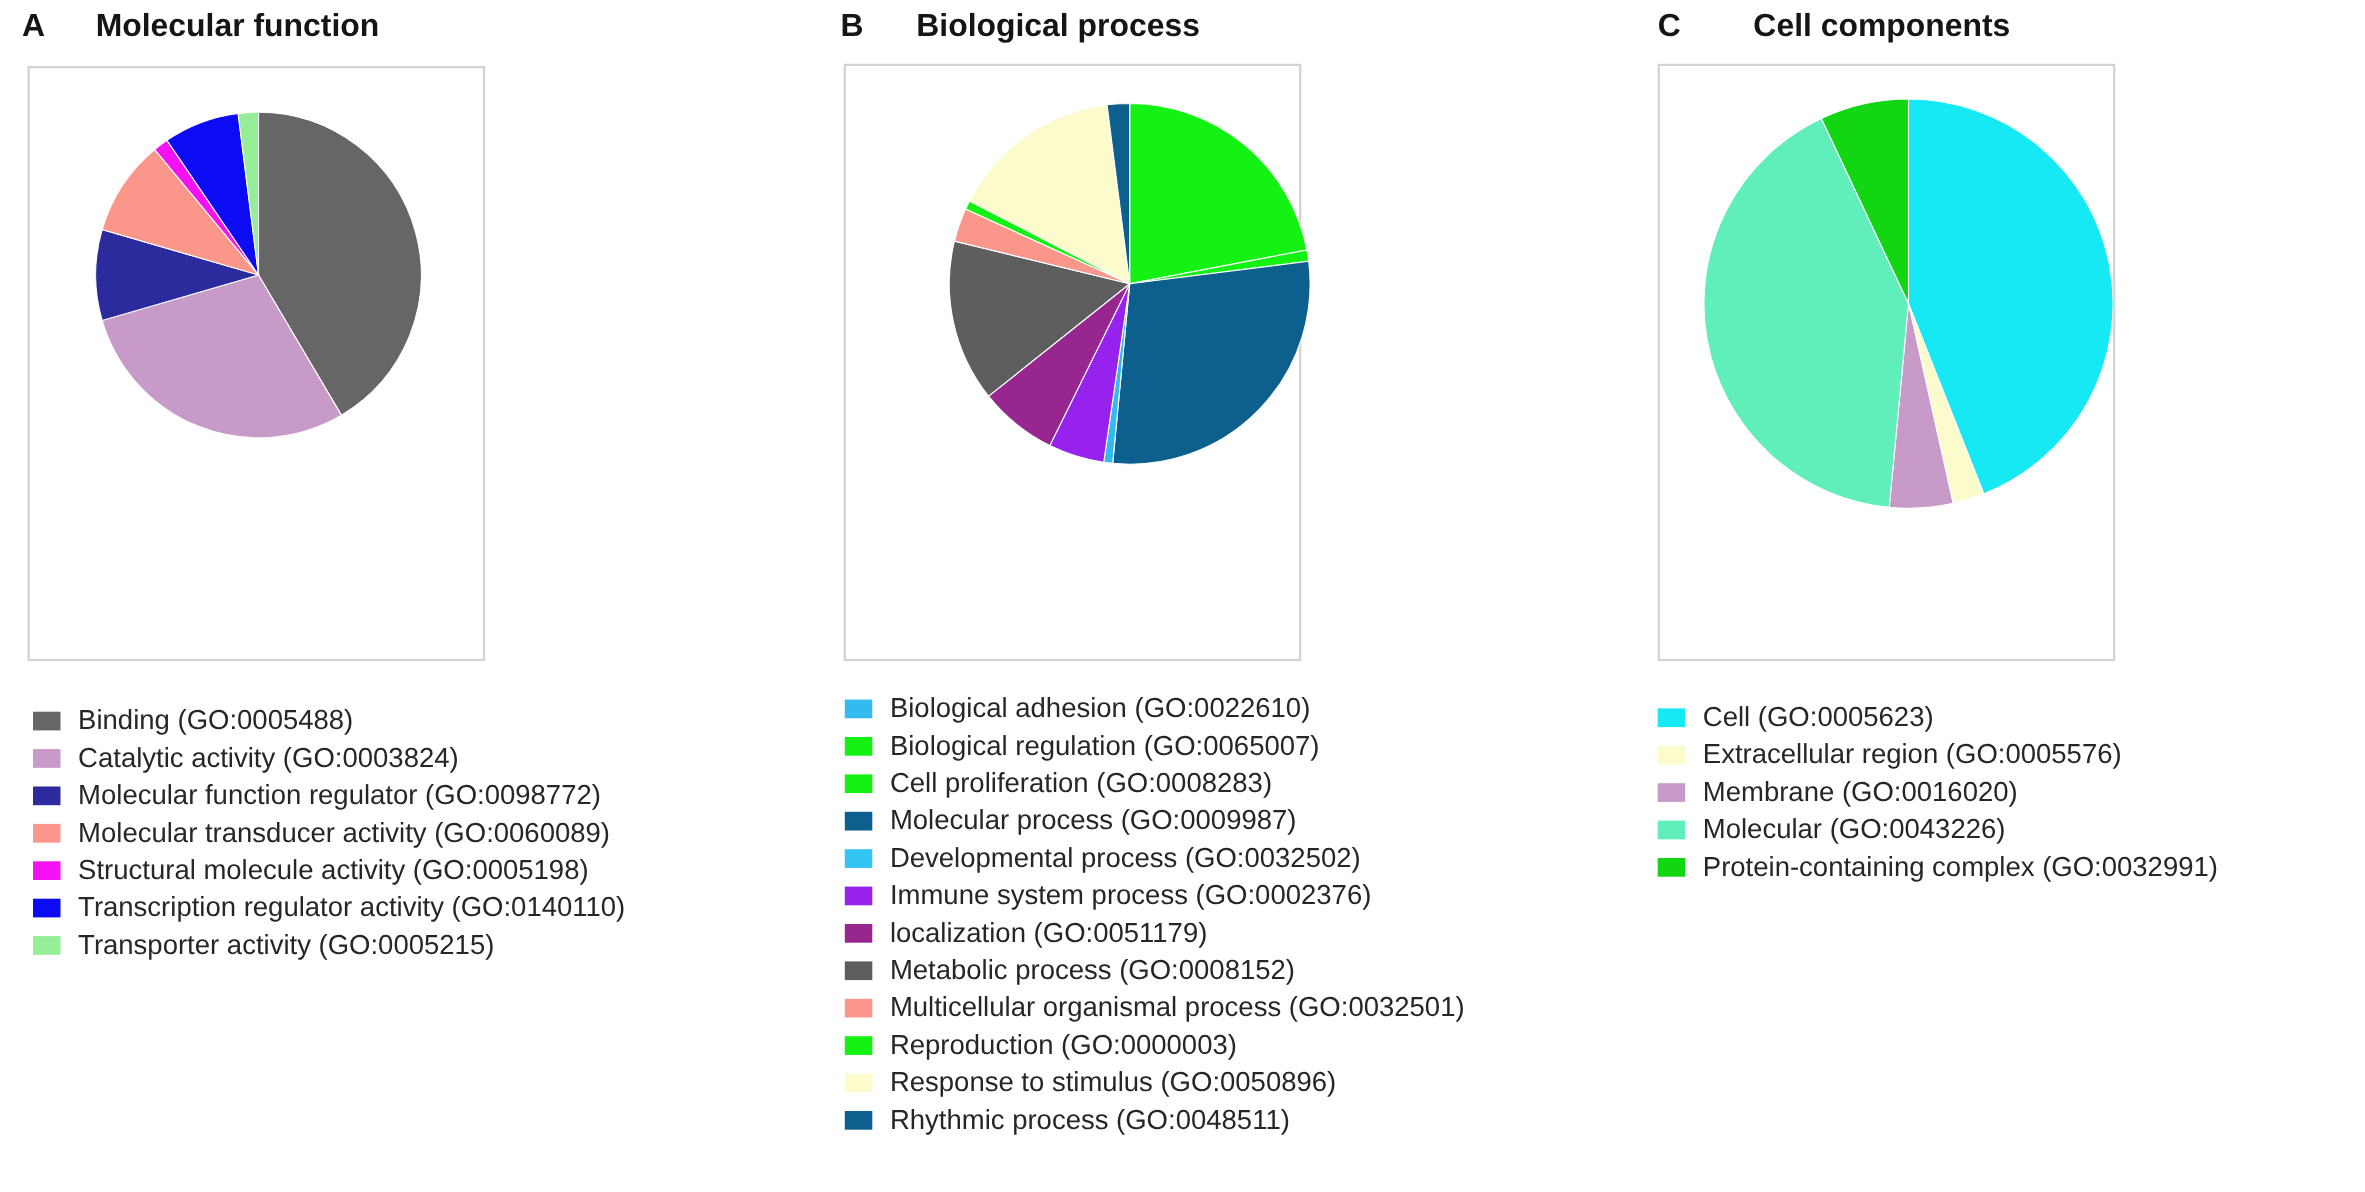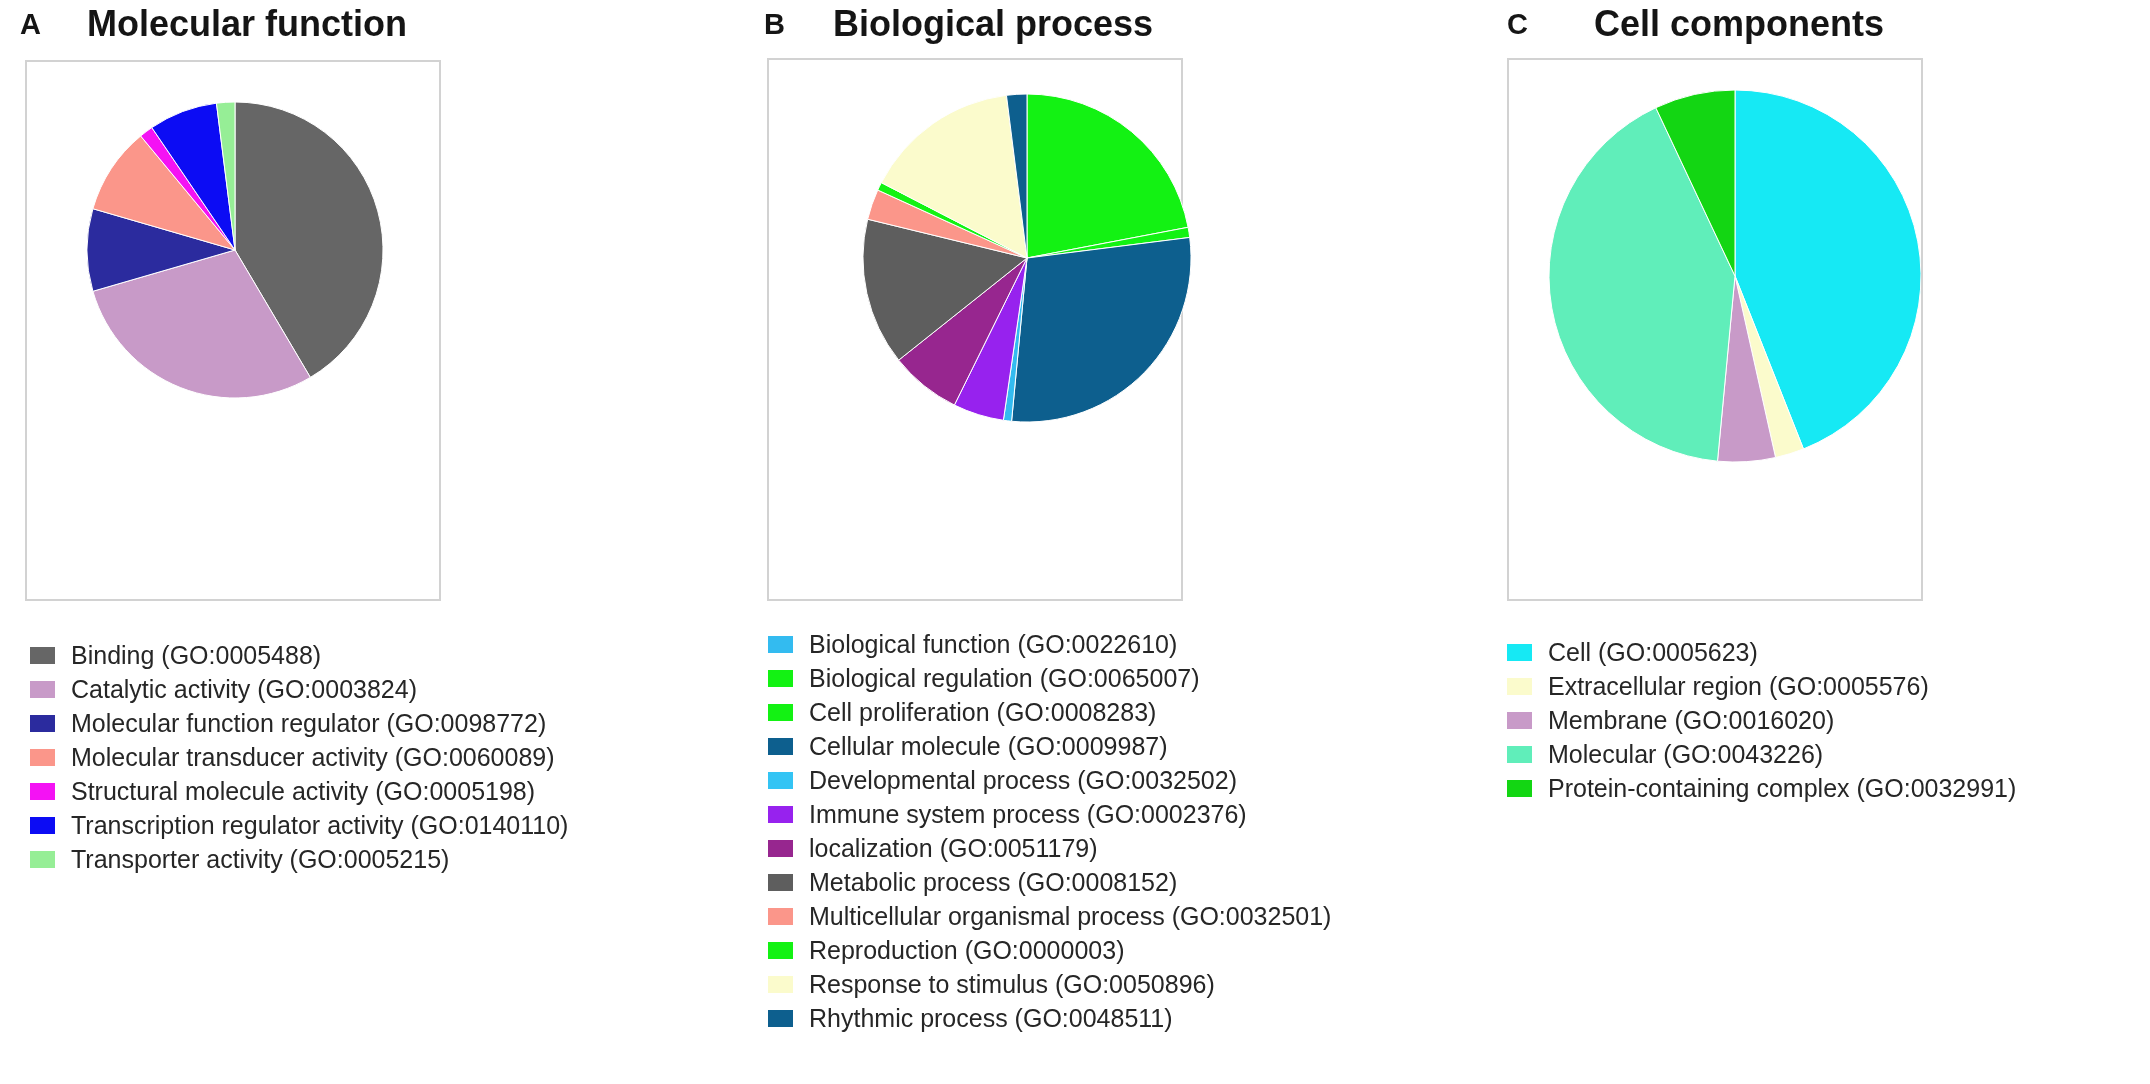--- a/index.html
+++ b/index.html
@@ -29,21 +29,21 @@
     display: flex;
     align-items: center;
   }
   .panel-letter {
     font-size: 29px;
     font-weight: bold;
     color: #151515;
     letter-spacing: 0px;
   }
   .panel-title {
-    font-size: 36px;
+    font-size: 29px;
     font-weight: bold;
     color: #151515;
     white-space: nowrap;
   }
   #panel-a .panel-letter { margin-left: 20px; }
   #panel-a .panel-title  { margin-left: 46px; }
   #panel-b .panel-letter { margin-left: 24px; }
   #panel-b .panel-title  { margin-left: 48px; }
   #panel-c .panel-letter { margin-left: 22px; }
   #panel-c .panel-title  { margin-left: 66px; }
@@ -161,33 +161,33 @@
           <path d="M 164 164 L 4.652 125.214 A 164 164 0 0 1 14.743 96.042 Z" fill="#fb968a" stroke="#ffffff" stroke-width="1"></path>
           <path d="M 164 164 L 14.743 96.042 A 164 164 0 0 1 18.346 88.629 Z" fill="#13f213" stroke="#ffffff" stroke-width="1"></path>
           <path d="M 164 164 L 18.346 88.629 A 164 164 0 0 1 143.445 1.293 Z" fill="#fbfbcc" stroke="#ffffff" stroke-width="1"></path>
           <path d="M 164 164 L 143.445 1.293 A 164 164 0 0 1 164.000 0.000 Z" fill="#0d5f8e" stroke="#ffffff" stroke-width="1"></path>
         </svg>
       </div>
   </div>
   <div class="legend" id="legend-b">
       <div class="legend-item">
         <span class="legend-swatch" style="background: rgb(51, 187, 240);"></span>
-        <span class="legend-label">Biological function (GO:0022610)</span>
+        <span class="legend-label">Biological adhesion (GO:0022610)</span>
       </div>
       <div class="legend-item">
         <span class="legend-swatch" style="background: rgb(19, 242, 19);"></span>
         <span class="legend-label">Biological regulation (GO:0065007)</span>
       </div>
       <div class="legend-item">
         <span class="legend-swatch" style="background: rgb(19, 242, 19);"></span>
         <span class="legend-label">Cell proliferation (GO:0008283)</span>
       </div>
       <div class="legend-item">
         <span class="legend-swatch" style="background: rgb(13, 95, 142);"></span>
-        <span class="legend-label">Cellular molecule (GO:0009987)</span>
+        <span class="legend-label">Molecular process (GO:0009987)</span>
       </div>
       <div class="legend-item">
         <span class="legend-swatch" style="background: rgb(51, 196, 244);"></span>
         <span class="legend-label">Developmental process (GO:0032502)</span>
       </div>
       <div class="legend-item">
         <span class="legend-swatch" style="background: rgb(151, 34, 238);"></span>
         <span class="legend-label">Immune system process (GO:0002376)</span>
       </div>
       <div class="legend-item">

